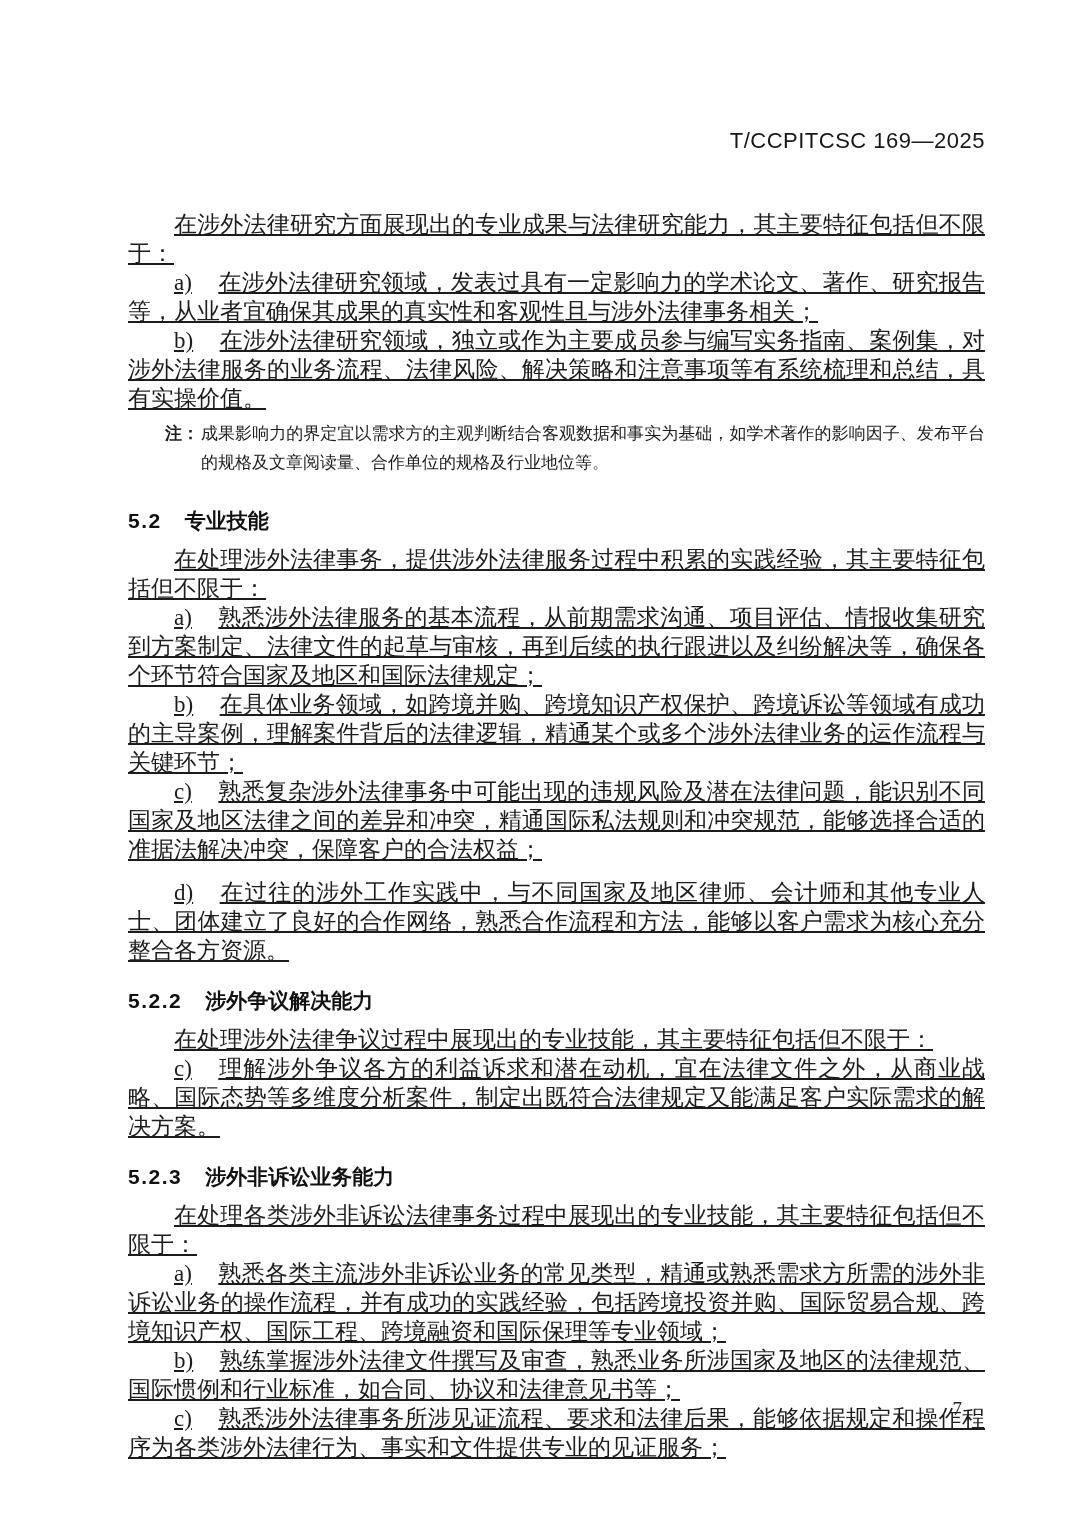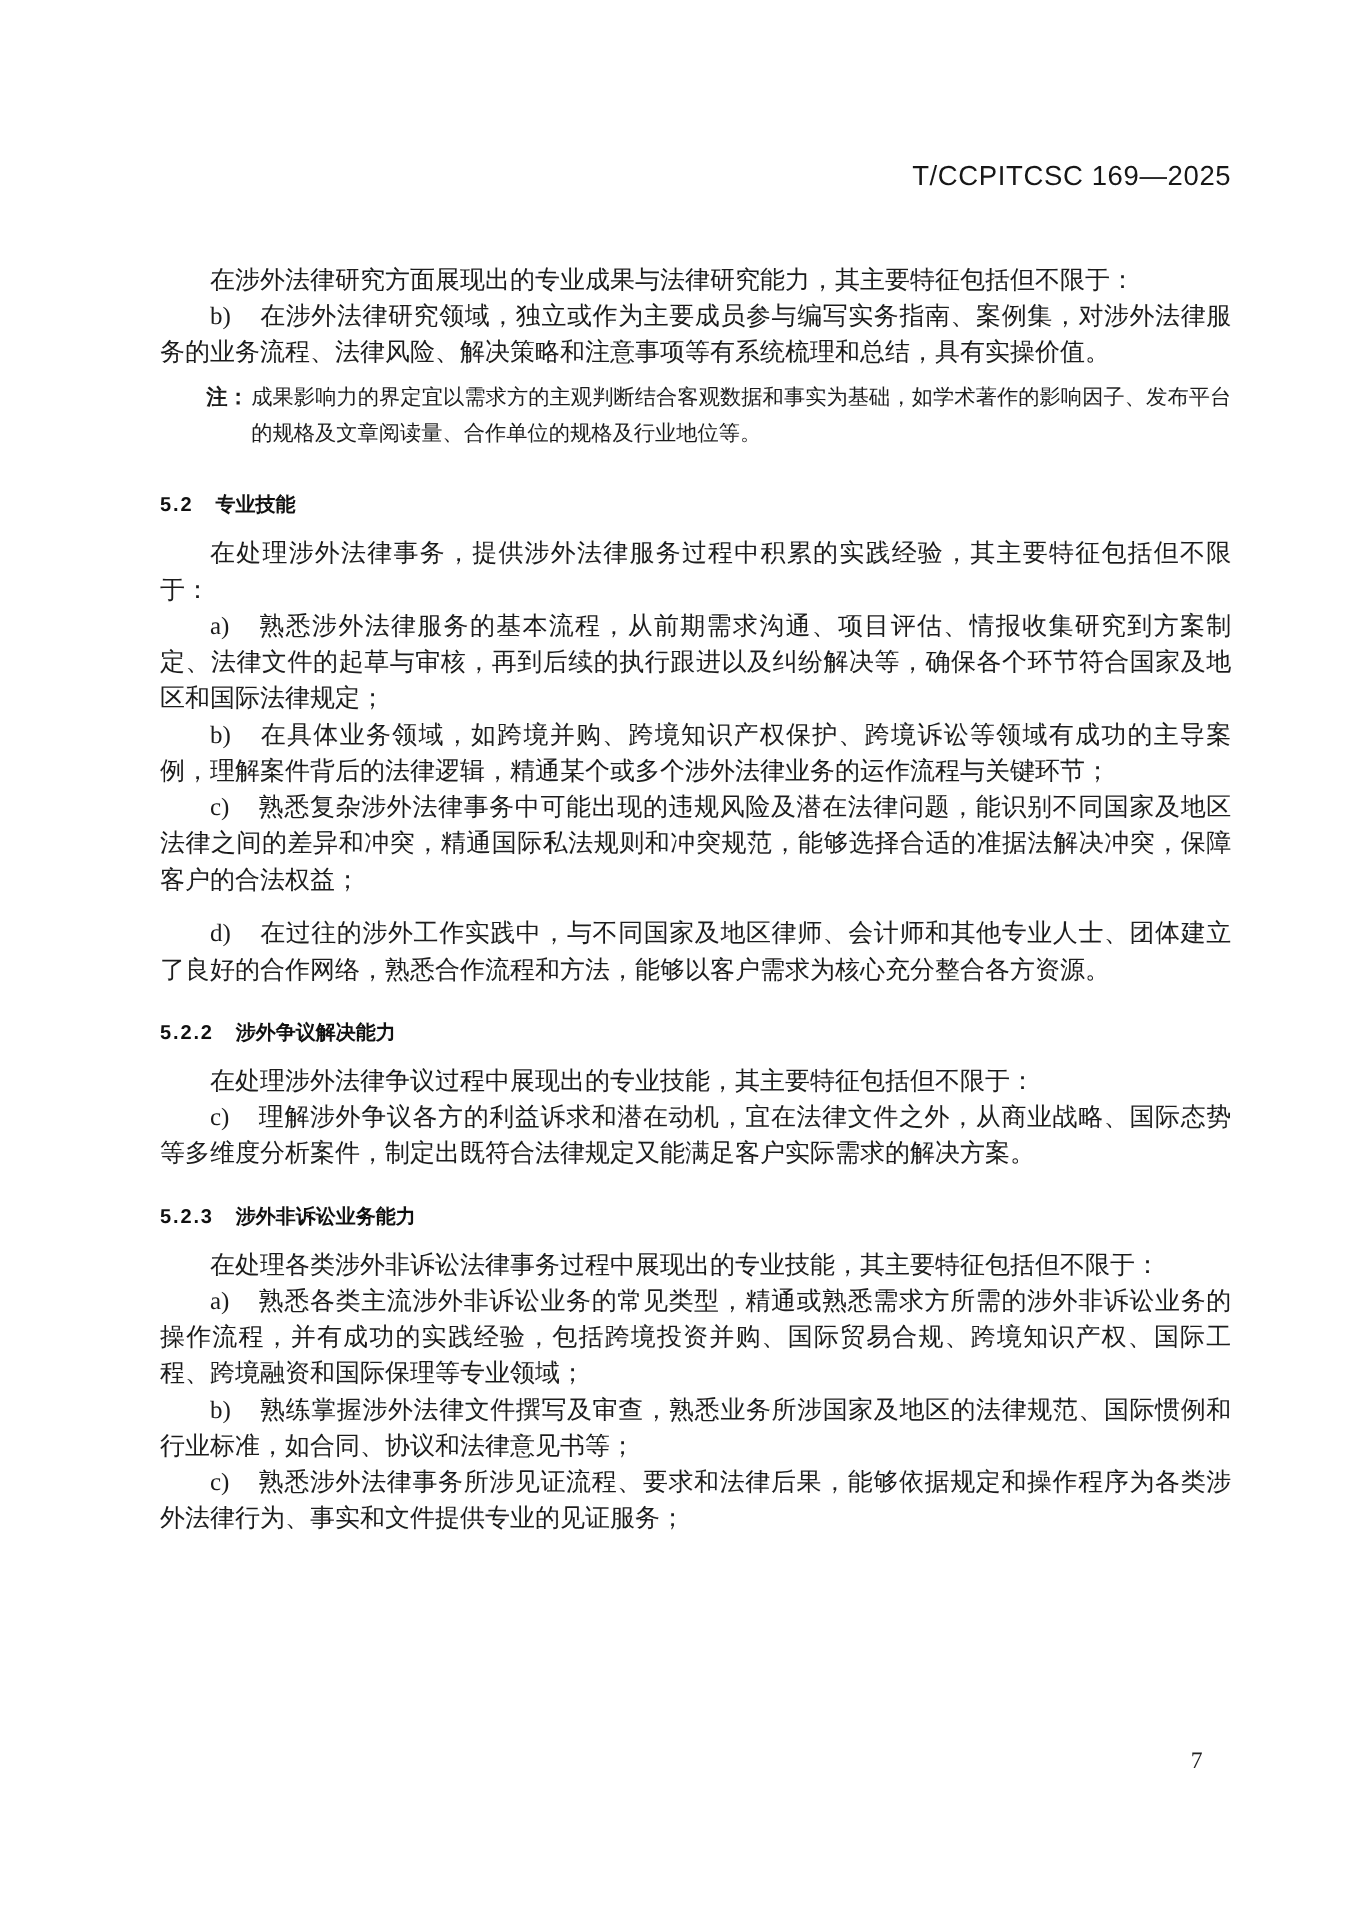--- a/index.html
+++ b/index.html
@@ -20,25 +20,26 @@
     text-align: right;
     font-family: "Liberation Sans", "DejaVu Sans", sans-serif;
     font-size: 22px;
     line-height: 26px;
     letter-spacing: 0.5px;
     color: #171717;
   }
   
   .doc-main { margin-top: 56px; }
   .body-para {
-    font-size: 20px;
+    font-size: 23px;
     line-height: 29px;
     text-indent: 2em;       
     text-align: justify;
     color: #1c1c1c;
+    text-decoration: underline;
   }
   .item-label { margin-right: 1.15em; }
   .gap-before { margin-top: 14px; }
   
   .note {
     display: flex;
     margin-top: 6px;
     padding-left: 37px;
     font-size: 17px;
     line-height: 29px;
@@ -48,21 +49,21 @@
   .note-label {
     font-weight: 700;
     white-space: nowrap;
     margin-right: 2px;
   }
   .note-text { flex: 1; }
   
   .heading {
     font-family: "Liberation Sans", "DejaVu Sans", sans-serif;
     font-weight: 700;
-    font-size: 16px;
+    font-size: 21px;
     line-height: 28px;
     color: #111111;
     margin-top: 22px;
   }
   .heading.first { margin-top: 30px; }
   .heading.sub { margin-top: 14px; }
   .heading-number { letter-spacing: 1.5px; margin-right: 1.1em; }
   .lead { margin-top: 10px; }
   
   .page-number {
@@ -80,20 +81,21 @@
 <div class="page">
 
   <div class="doc-header">
     <span>T/CCPITCSC 169—2025</span>
   </div>
 
   <main class="doc-main">
 
     <p class="body-para">在涉外法律研究方面展现出的专业成果与法律研究能力，其主要特征包括但不限于：</p>
 
+    <p class="body-para"><span class="item-label">a)</span><span>在涉外法律研究领域，发表过具有一定影响力的学术论文、著作、研究报告等，从业者宜确保其成果的真实性和客观性且与涉外法律事务相关；</span></p>
 
     <p class="body-para"><span class="item-label">b)</span><span>在涉外法律研究领域，独立或作为主要成员参与编写实务指南、案例集，对涉外法律服务的业务流程、法律风险、解决策略和注意事项等有系统梳理和总结，具有实操价值。</span></p>
 
     <div class="note">
       <span class="note-label">注：</span>
       <span class="note-text">成果影响力的界定宜以需求方的主观判断结合客观数据和事实为基础，如学术著作的影响因子、发布平台的规格及文章阅读量、合作单位的规格及行业地位等。</span>
     </div>
 
     <h2 class="heading first"><span class="heading-number">5.2</span><span>专业技能</span></h2>
 

